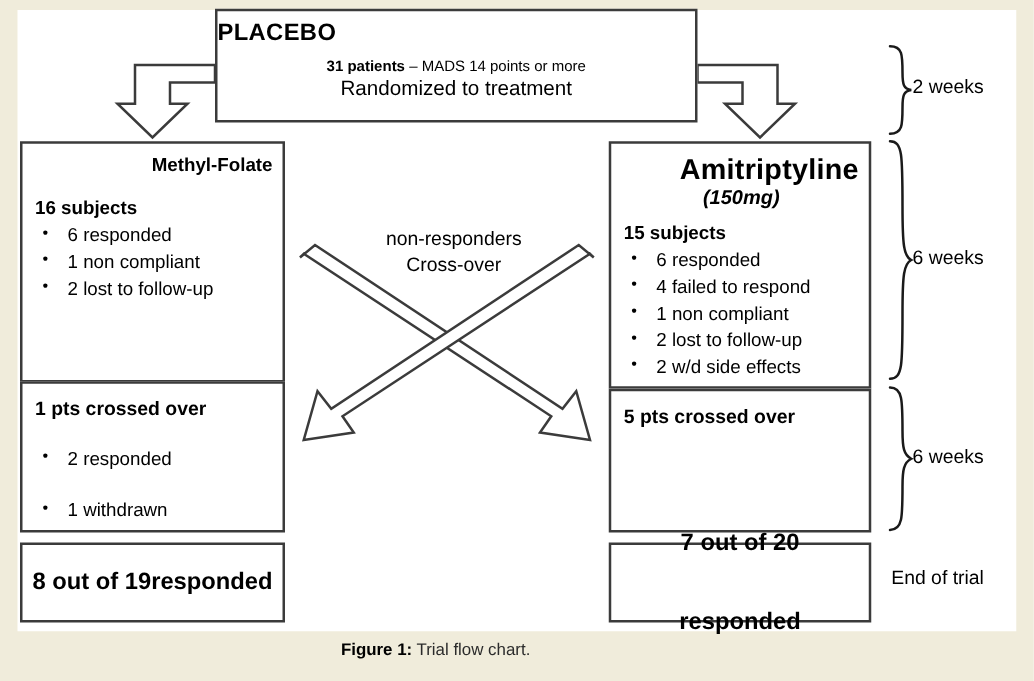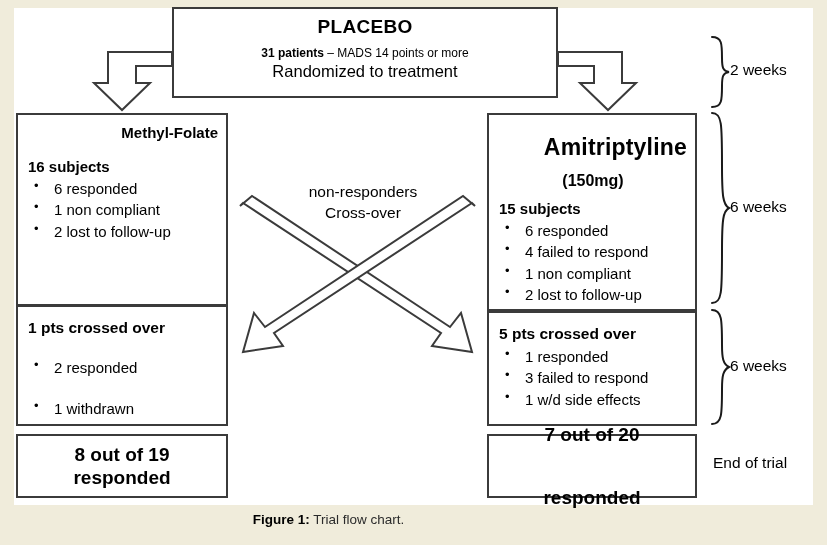--- a/index.html
+++ b/index.html
@@ -67,21 +67,20 @@
   #placebo-box {
     left: 172px;
     top: 7px;
     width: 386px;
     height: 91px;
     padding-top: 7px;
   }
   #placebo-title {
     font-size: 19px;
     font-weight: bold;
-    text-align: center;
     letter-spacing: .3px;
   }
   #placebo-line2 {
     font-size: 12px;
     text-align: center;
     margin-top: 8px;
   }
   #placebo-line2 b { font-weight: bold; }
   #placebo-line3 {
     font-size: 16.5px;
@@ -94,24 +93,24 @@
     left: 16px; top: 113px; width: 212px; height: 193px;
     padding: 9px 8px 0 10px;
   }
   #mf-title { font-size: 15px; }
   #mf-dose { font-size: 15px; margin-top: 2px; }
   #mf-subjects { font-size: 15px; margin-top: 17px; }
   #mf-box ul.bl li { font-size: 15px; }
 
   #am-box {
     left: 487px; top: 113px; width: 210px; height: 198px;
-    padding: 19px 8px 0 10px;
+    padding: 7px 8px 0 10px;
   }
   #am-title { font-size: 23px; letter-spacing: .2px; }
-  #am-dose { font-size: 16px; margin-top: 11px; }
+  #am-dose { font-size: 16px; margin-top: 1px; font-style: italic; }
   #am-subjects { font-size: 15px; margin-top: 10px; }
   #am-box ul.bl li { font-size: 15px; }
 
   
   #mf-cross-box {
     left: 16px; top: 305px; width: 212px; height: 121px;
     padding: 12px 8px 0 10px;
   }
   #mf-cross-title { font-size: 15.5px; }
   #mf-cross-box ul.bl li { font-size: 15px; margin-top: 20px; }
@@ -119,21 +118,21 @@
   #am-cross-box {
     left: 487px; top: 311px; width: 210px; height: 115px;
     padding: 12px 8px 0 10px;
   }
   #am-cross-title { font-size: 15.5px; }
   #am-cross-box ul.bl li { font-size: 15px; }
 
   
   #mf-result-box {
     left: 16px; top: 434px; width: 212px; height: 64px;
-    display: flex; flex-direction: column;
+    display: flex; flex-direction: row;
     align-items: center; justify-content: center;
   }
   #am-result-box {
     left: 487px; top: 434px; width: 210px; height: 64px;
     display: flex; flex-direction: column;
     align-items: center; justify-content: center; gap: 40px;
   }
   .result-line { font-size: 19px; font-weight: bold; line-height: 1.22; }
 
   
@@ -165,20 +164,21 @@
   }
 
   
   #caption {
     position: absolute;
     left: 0; top: 512px;
     width: 657px;
     text-align: center;
     font-size: 13.5px;
     color: #2b2b2b;
+    padding-left: 20px;
   }
   #caption b { color: #000; }
 </style>
 </head>
 <body>
 
 <div id="page">
   <div id="canvas"></div>
 
   <svg id="overlay" viewBox="0 0 827 545" xmlns="http://www.w3.org/2000/svg">
@@ -238,30 +238,26 @@
 
   <div class="box" id="am-box">
     <div class="ttl" id="am-title">Amitriptyline</div>
     <div class="sub" id="am-dose">(150mg)</div>
     <div class="hd" id="am-subjects">15 subjects</div>
     <ul class="bl">
       <li>6 responded</li>
       <li>4 failed to respond</li>
       <li>1 non compliant</li>
       <li>2 lost to follow-up</li>
+      <li>2 w/d side effects</li>
     </ul>
   </div>
 
   <div class="box" id="am-cross-box">
     <div class="hd" id="am-cross-title">5 pts crossed over</div>
-    <ul class="bl">
-      <li>1 responded</li>
-      <li>3 failed to respond</li>
-      <li>1 w/d side effects</li>
-    </ul>
   </div>
 
   <div class="box" id="am-result-box">
     <div class="result-line">7 out of 20</div>
     <div class="result-line">responded</div>
   </div>
 
   <div id="cross-label">
     <div>non-responders</div>
     <div>Cross-over</div>

